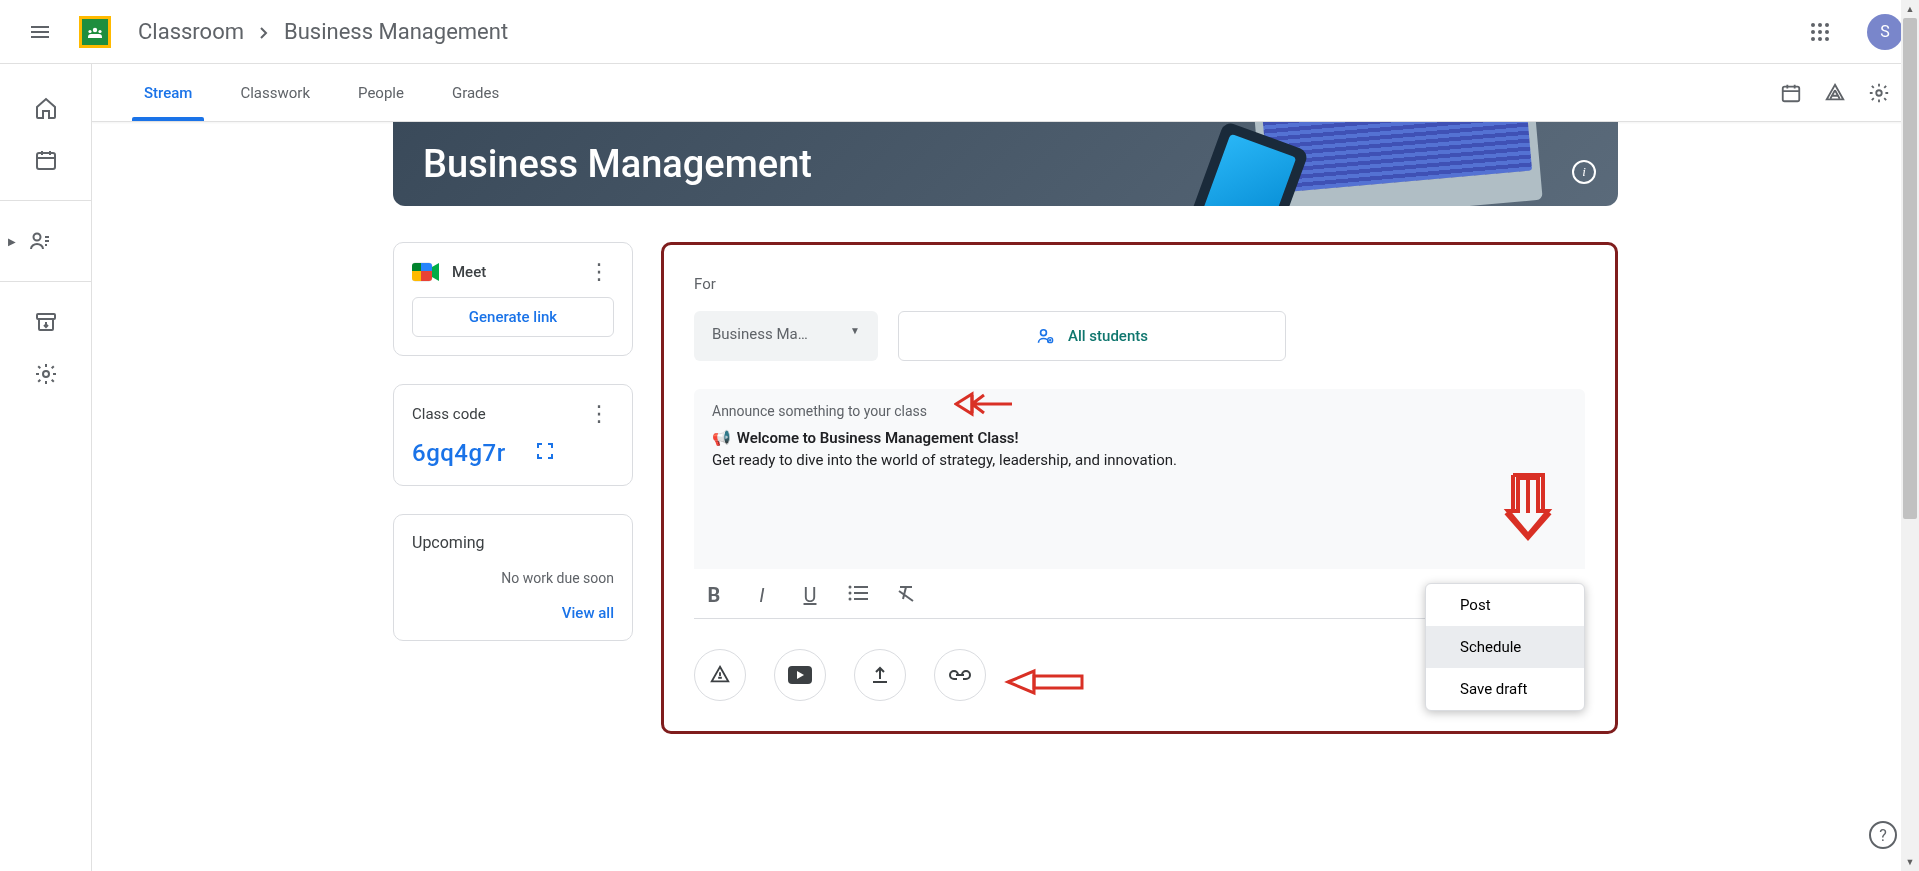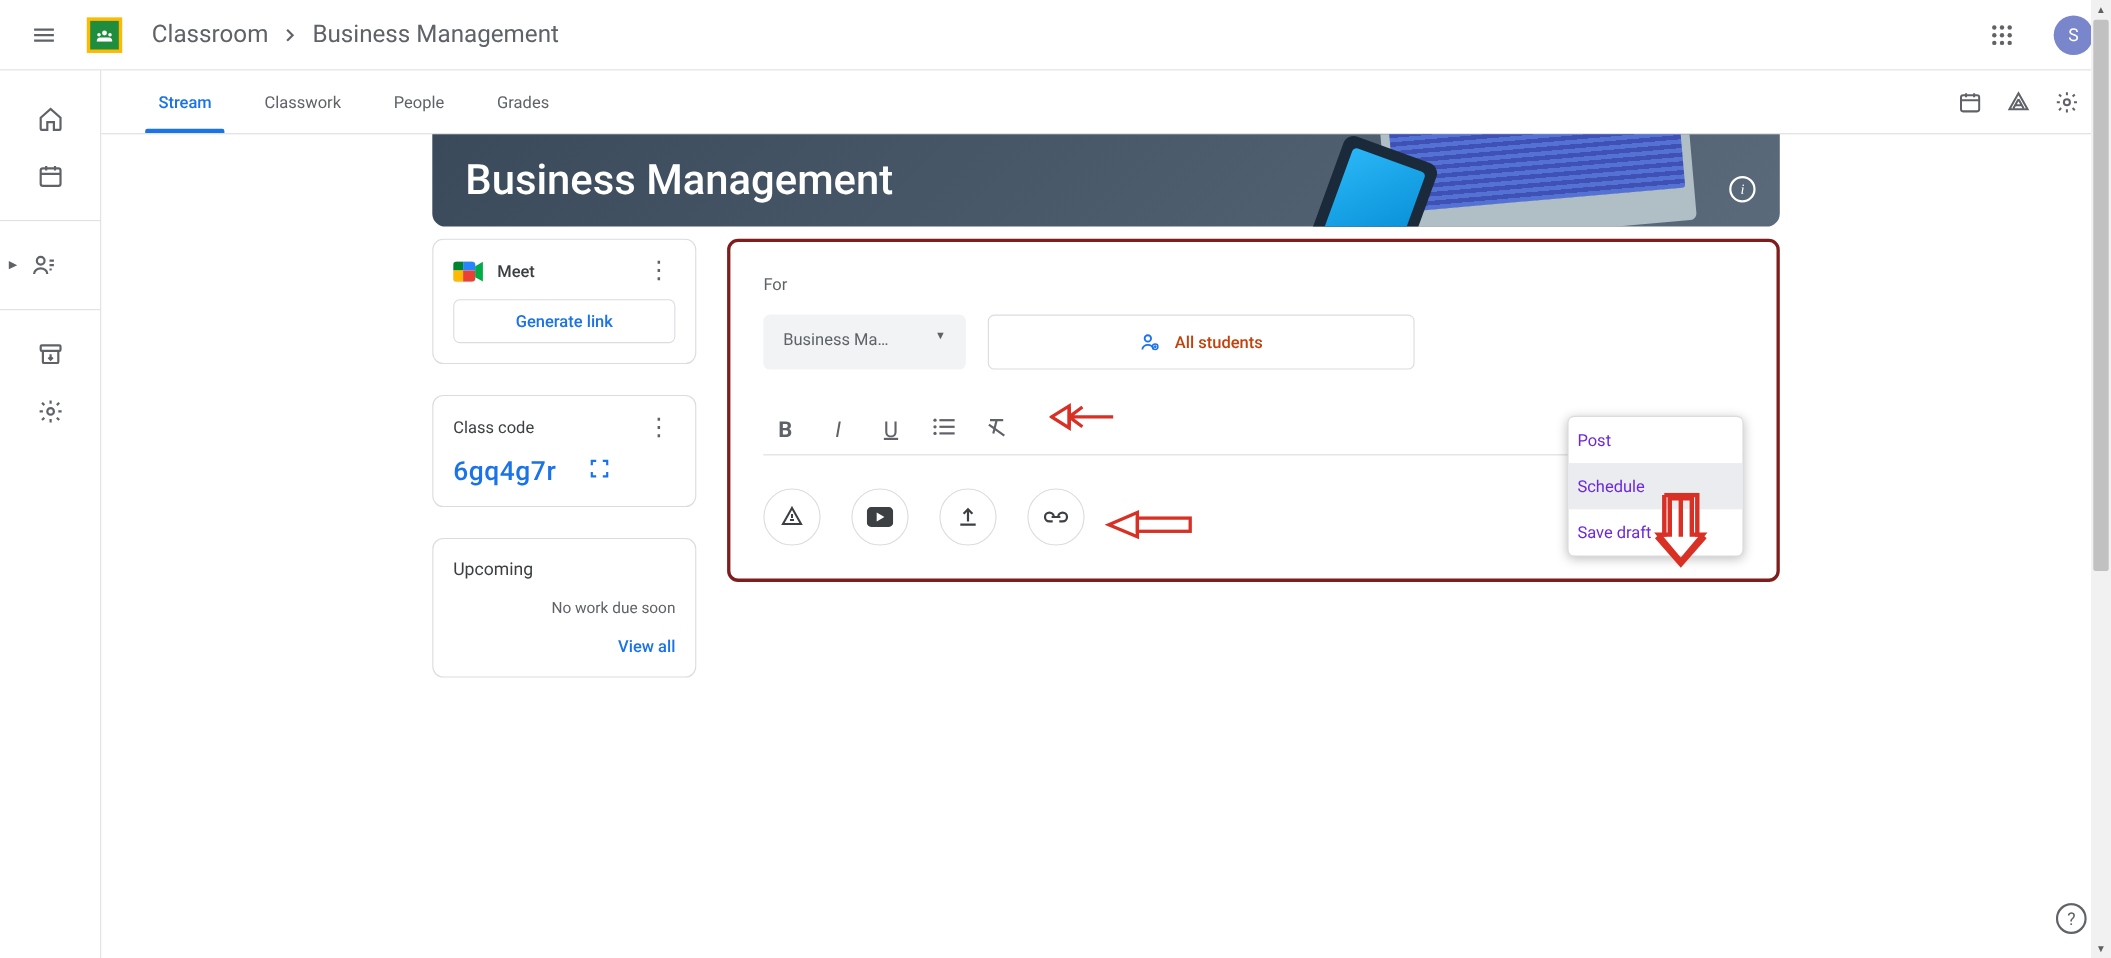--- a/index.html
+++ b/index.html
@@ -41,21 +41,21 @@
 
 .banner { margin: 0 auto; max-width: 1225px; height: 84px; background: linear-gradient(135deg, #3a4a5a 0%, #4a5a6a 50%, #5a6a7a 100%); border-radius: 0 0 12px 12px; position: relative; overflow: hidden; display: flex; align-items: center; padding: 0 30px; }
 .banner-title { color: #fff; font-size: 38px; font-weight: 500; }
 .banner-info { position: absolute; right: 22px; bottom: 22px; width: 24px; height: 24px; border: 2px solid #fff; border-radius: 50%; color: #fff; display: flex; align-items: center; justify-content: center; font-family: serif; font-style: italic; font-size: 13px; cursor: pointer; }
 .banner-phone { position: absolute; right: 330px; top: 10px; width: 90px; height: 140px; background: #1a2a3a; border-radius: 10px; transform: rotate(20deg); }
 .banner-phone::after { content:''; position:absolute; top:10px; left:10px; right:10px; bottom:40px; background: linear-gradient(135deg, #29b6f6, #0288d1); border-radius: 4px; }
 .banner-laptop { position: absolute; right: 80px; top: -30px; width: 280px; height: 120px; background: #b0bec5; border-radius: 6px; transform: rotate(-5deg); }
 .banner-laptop::after { content:''; position:absolute; top:8px; left:8px; right:8px; bottom:30px; background: repeating-linear-gradient(0deg, #5472d3 0, #5472d3 4px, #3f51b5 4px, #3f51b5 8px); border-radius: 3px; }
 
 
-.content-row { max-width: 1225px; margin: 11px auto 0; display: flex; gap: 28px; padding: 0 0 40px 0; }
+.content-row { max-width: 1225px; margin: 36px auto 0; display: flex; gap: 28px; padding: 0 0 40px 0; }
 .left-col { width: 240px; display: flex; flex-direction: column; gap: 28px; }
 .right-col { flex: 1; }
 
 .card { border: 1px solid #dadce0; border-radius: 10px; padding: 18px; background: #fff; }
 .card-header { display: flex; align-items: center; margin-bottom: 14px; }
 .meet-icon { width: 28px; height: 22px; margin-right: 12px; position: relative; }
 .meet-icon svg { width: 28px; height: 22px; }
 .card-title { font-size: 15px; color: #3c4043; font-weight: 500; }
 .kebab { margin-left: auto; color: #5f6368; cursor: pointer; font-size: 22px; line-height: 1; padding: 0 4px; }
 .gen-link-btn { width: 100%; border: 1px solid #dadce0; border-radius: 6px; padding: 10px; background: #fff; color: #1a73e8; font-size: 15px; cursor: pointer; font-weight: 500; }
@@ -68,41 +68,41 @@
 .upcoming-title { font-size: 16px; color: #3c4043; margin-bottom: 18px; }
 .upcoming-text { font-size: 14px; color: #5f6368; margin-bottom: 18px; text-align: right; }
 .viewall { text-align: right; color: #1a73e8; font-size: 15px; font-weight: 500; cursor: pointer; }
 
 
 .compose-card { border: 3px solid #7f1d1d; border-radius: 10px; padding: 30px; background: #fff; }
 .for-label { font-size: 15px; color: #5f6368; margin-bottom: 18px; }
 .for-row { display: flex; gap: 20px; margin-bottom: 28px; }
 .class-select { background: #f1f3f4; border-radius: 6px; padding: 14px 18px; width: 184px; display: flex; align-items: flex-start; color: #5f6368; font-size: 15px; cursor: pointer; }
 .class-select .caret { margin-left: auto; font-size: 10px; }
-.students-btn { border: 1px solid #dadce0; border-radius: 6px; padding: 14px 18px; width: 388px; display: flex; align-items: center; justify-content: center; gap: 12px; color: #c2410c; font-size: 15px; cursor: pointer; font-weight: 500; }
+.students-btn { border: 1px solid #dadce0; border-radius: 6px; padding: 14px 18px; width: 388px; display: flex; align-items: center; justify-content: center; gap: 12px; color: #0f766e; font-size: 15px; cursor: pointer; font-weight: 500; }
 
 .editor-box { background: #f8f9fa; border-radius: 6px 6px 0 0; padding: 14px 18px 60px; min-height: 180px; position: relative; }
 .editor-label { font-size: 14px; color: #5f6368; margin-bottom: 10px; }
 .editor-line1 { font-size: 15px; color: #202124; font-weight: 600; display: flex; align-items: center; gap: 6px; }
 .editor-line2 { font-size: 15px; color: #202124; margin-top: 4px; }
 
 .format-bar { display: flex; gap: 24px; padding: 14px 8px 10px; border-bottom: 1px solid #dadce0; }
 .fmt-btn { color: #5f6368; cursor: pointer; font-size: 20px; width: 24px; text-align: center; }
 .fmt-bold { font-weight: 700; }
 .fmt-italic { font-style: italic; }
 .fmt-under { text-decoration: underline; }
 
 .attach-row { display: flex; align-items: center; gap: 28px; margin-top: 30px; }
 .attach-btn { width: 52px; height: 52px; border: 1px solid #dadce0; border-radius: 50%; display: flex; align-items: center; justify-content: center; color: #3c4043; cursor: pointer; font-size: 20px; }
 .attach-spacer { flex: 1; }
 .cancel-btn { color: #5f6368; font-size: 16px; cursor: pointer; padding: 10px 14px; }
 
 
 .post-menu { position: absolute; right: 30px; bottom: 20px; width: 160px; background: #fff; border-radius: 6px; box-shadow: 0 2px 10px rgba(0,0,0,0.25); border: 1px solid #dadce0; overflow: hidden; z-index: 20; }
-.post-menu-item { padding: 12px 8px; font-size: 15px; color: #6d28d9; cursor: pointer; }
+.post-menu-item { padding: 12px 34px; font-size: 15px; color: #000000; cursor: pointer; }
 .post-menu-item.highlight { background: #eaecef; }
 
 
 .arrow-ann { position: absolute; z-index: 30; pointer-events: none; }
 .arrow-left { fill: none; stroke: #d93025; stroke-width: 3; }
 
 
 .help-btn { position: fixed; right: 22px; bottom: 22px; width: 28px; height: 28px; border: 2px solid #5f6368; border-radius: 50%; color: #5f6368; display: flex; align-items: center; justify-content: center; font-size: 16px; cursor: pointer; z-index: 50; }
 
 
@@ -285,20 +285,28 @@
               <svg width="20" height="20" viewBox="0 0 24 24">
                   <circle cx="9" cy="8" r="3.5" fill="none" stroke="#1a73e8" stroke-width="2"></circle>
                   <path fill="none" stroke="#1a73e8" stroke-width="2" d="M3 20c0-3 3-5 6-5s6 2 6 5"></path>
                   <circle cx="17" cy="17" r="3" fill="none" stroke="#1a73e8" stroke-width="1.6"></circle>
                   <path stroke="#1a73e8" stroke-width="1.6" d="M17 15.5v3M15.5 17h3"></path>
                 </svg>
               <span>All students</span>
             </div>
           </div>
 
+          <div class="editor-box">
+            <div class="editor-label">Announce something to your class</div>
+            <div class="editor-line1">
+              <span>📢</span>
+              <span>Welcome to Business Management Class!</span>
+            </div>
+            <div class="editor-line2">Get ready to dive into the world of strategy, leadership, and innovation.</div>
+          </div>
 
           <div class="format-bar">
             <div class="fmt-btn fmt-bold">B</div>
             <div class="fmt-btn fmt-italic">I</div>
             <div class="fmt-btn fmt-under">U</div>
             <div class="fmt-btn">
               <svg width="20" height="18" viewBox="0 0 20 18">
                   <circle cx="2" cy="3" r="1.5" fill="#5f6368"></circle>
                   <rect x="6" y="2" width="14" height="2" fill="#5f6368"></rect>
                   <circle cx="2" cy="9" r="1.5" fill="#5f6368"></circle>

